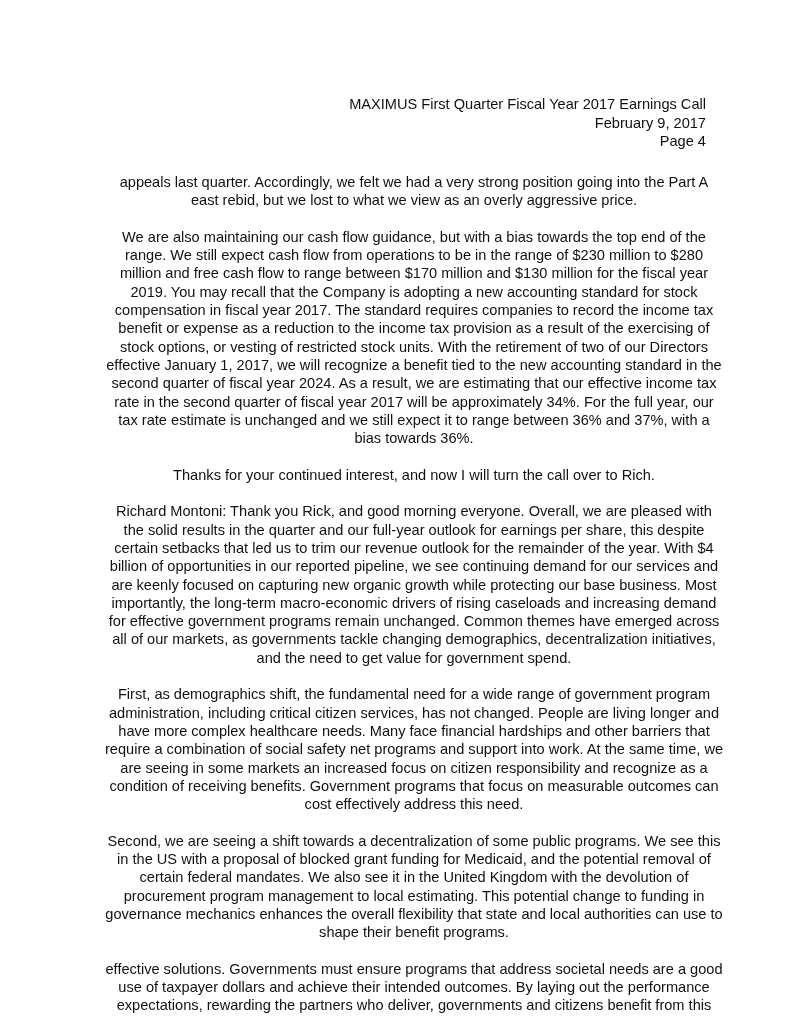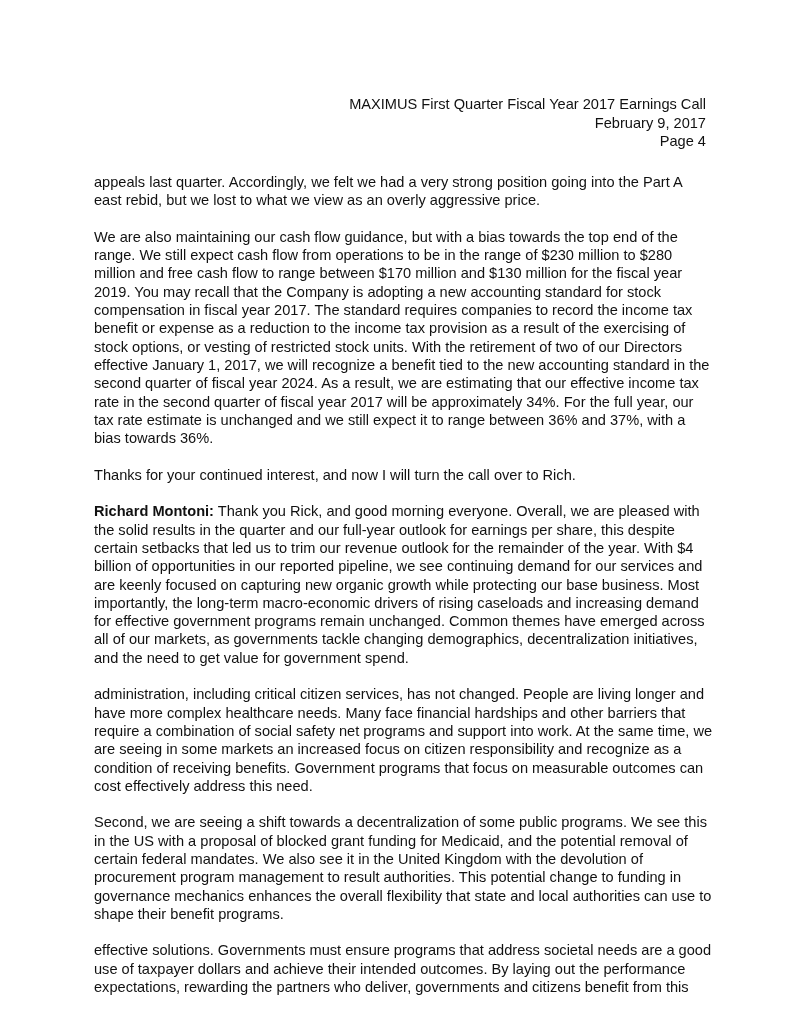--- a/index.html
+++ b/index.html
@@ -38,23 +38,24 @@
       width: 640px;
       font-size: 14.6px;
       line-height: 18.3px;
     }
     .para {
       margin: 0 0 18.3px 0;
     }
     .line {
       display: block;
       white-space: nowrap;
+      text-align: center;
     }
     .speaker {
-      font-weight: bold;
+      font-weight: normal;
       margin-top: 16px;
     }
   </style>
 </head>
 <body>
 
 <div class="page">
 
   <div class="header">
     <div>MAXIMUS First Quarter Fiscal Year 2017 Earnings Call</div>
@@ -94,33 +95,34 @@
       <span class="line">certain setbacks that led us to trim our revenue outlook for the remainder of the year. With $4</span>
       <span class="line">billion of opportunities in our reported pipeline, we see continuing demand for our services and</span>
       <span class="line">are keenly focused on capturing new organic growth while protecting our base business. Most</span>
       <span class="line">importantly, the long-term macro-economic drivers of rising caseloads and increasing demand</span>
       <span class="line">for effective government programs remain unchanged. Common themes have emerged across</span>
       <span class="line">all of our markets, as governments tackle changing demographics, decentralization initiatives,</span>
       <span class="line">and the need to get value for government spend.</span>
     </p>
 
     <p class="para">
+      <span class="line">First, as demographics shift, the fundamental need for a wide range of government program</span>
       <span class="line">administration, including critical citizen services, has not changed. People are living longer and</span>
       <span class="line">have more complex healthcare needs. Many face financial hardships and other barriers that</span>
       <span class="line">require a combination of social safety net programs and support into work. At the same time, we</span>
       <span class="line">are seeing in some markets an increased focus on citizen responsibility and recognize as a</span>
       <span class="line">condition of receiving benefits. Government programs that focus on measurable outcomes can</span>
       <span class="line">cost effectively address this need.</span>
     </p>
 
     <p class="para">
       <span class="line">Second, we are seeing a shift towards a decentralization of some public programs. We see this</span>
       <span class="line">in the US with a proposal of blocked grant funding for Medicaid, and the potential removal of</span>
       <span class="line">certain federal mandates. We also see it in the United Kingdom with the devolution of</span>
-      <span class="line">procurement program management to result authorities. This potential change to funding in</span>
+      <span class="line">procurement program management to local estimating. This potential change to funding in</span>
       <span class="line">governance mechanics enhances the overall flexibility that state and local authorities can use to</span>
       <span class="line">shape their benefit programs.</span>
     </p>
 
     <p class="para">
       <span class="line">effective solutions. Governments must ensure programs that address societal needs are a good</span>
       <span class="line">use of taxpayer dollars and achieve their intended outcomes. By laying out the performance</span>
       <span class="line">expectations, rewarding the partners who deliver, governments and citizens benefit from this</span>
     </p>
 

